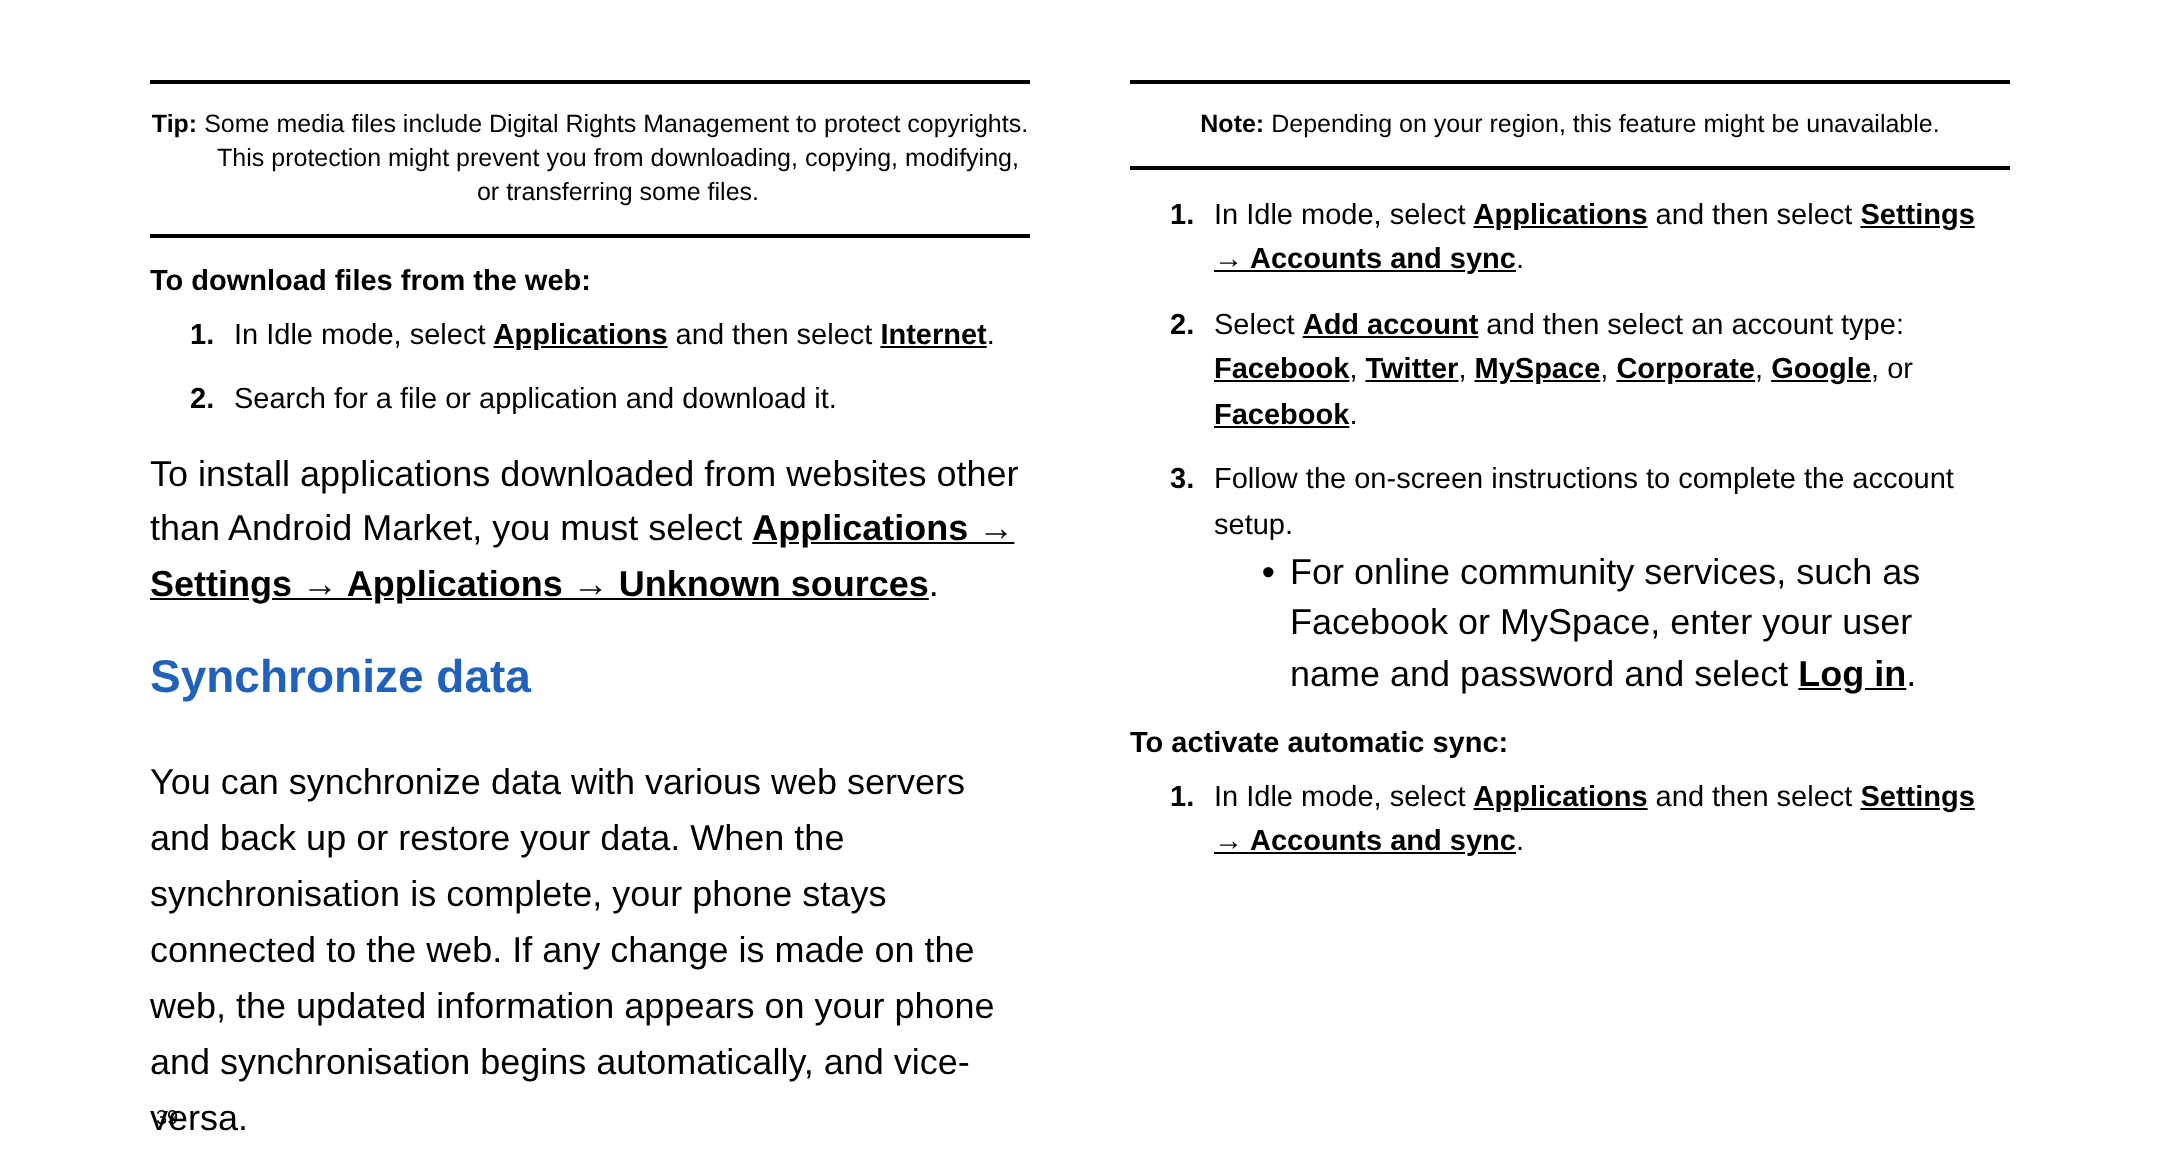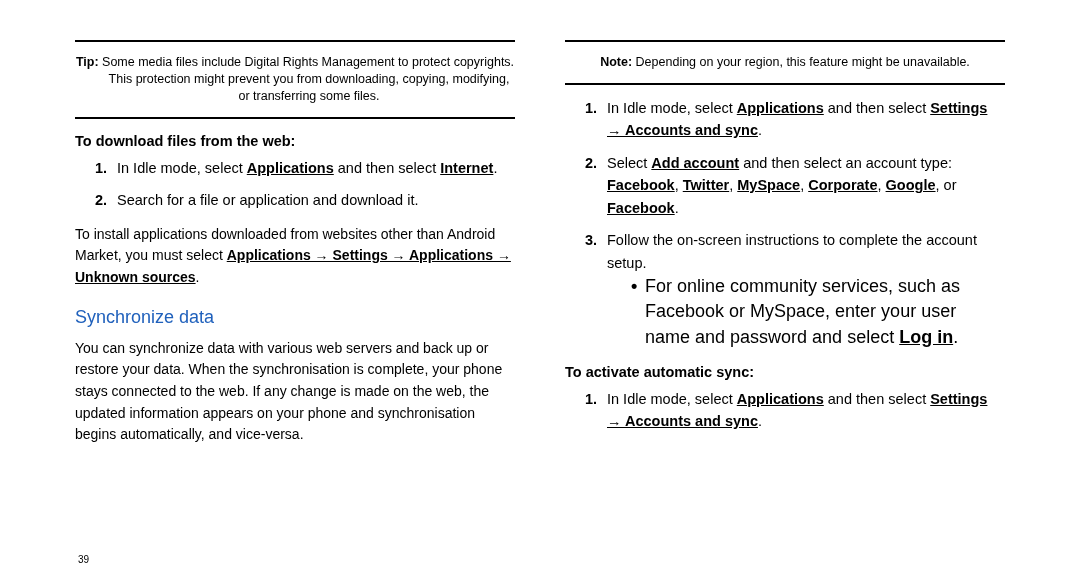--- a/index.html
+++ b/index.html
@@ -64,30 +64,30 @@
       margin-bottom: 10px;
       position: relative;
       padding-left: 22px;
     }
     .numbered-list li .num {
       position: absolute;
       left: 0;
       font-weight: bold;
     }
     .body-text {
-      font-size: 14px;
+      font-size: 18px;
       line-height: 1.55;
       margin-bottom: 10px;
     }
     .heading-blue {
       color: #2061bc;
-      font-weight: normal;
-      font-size: 18px;
+      font-weight: bold;
+      font-size: 23px;
       margin-top: 18px;
-      margin-bottom: 10px;
+      margin-bottom: 26px;
     }
     .bold {
       font-weight: bold;
       text-decoration: underline;
     }
     .bullet-list {
       list-style: none;
       padding-left: 20px;
     }
     .bullet-list li {

